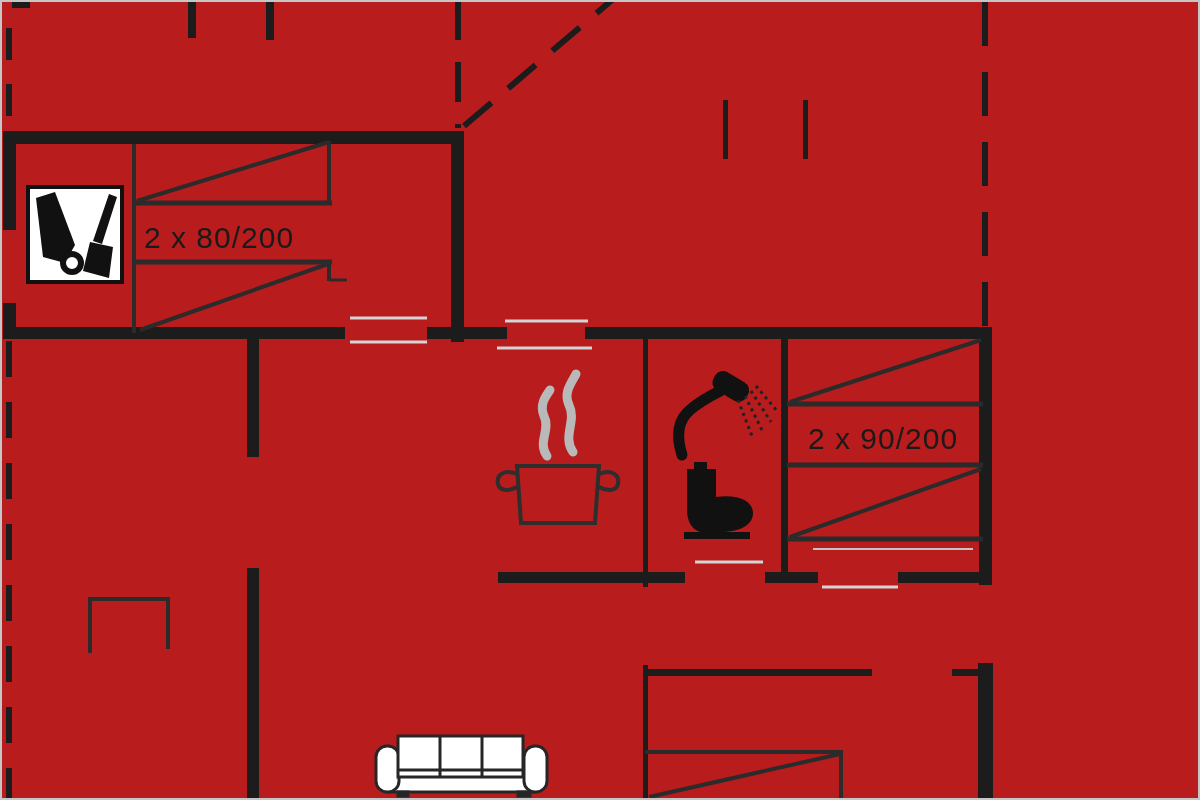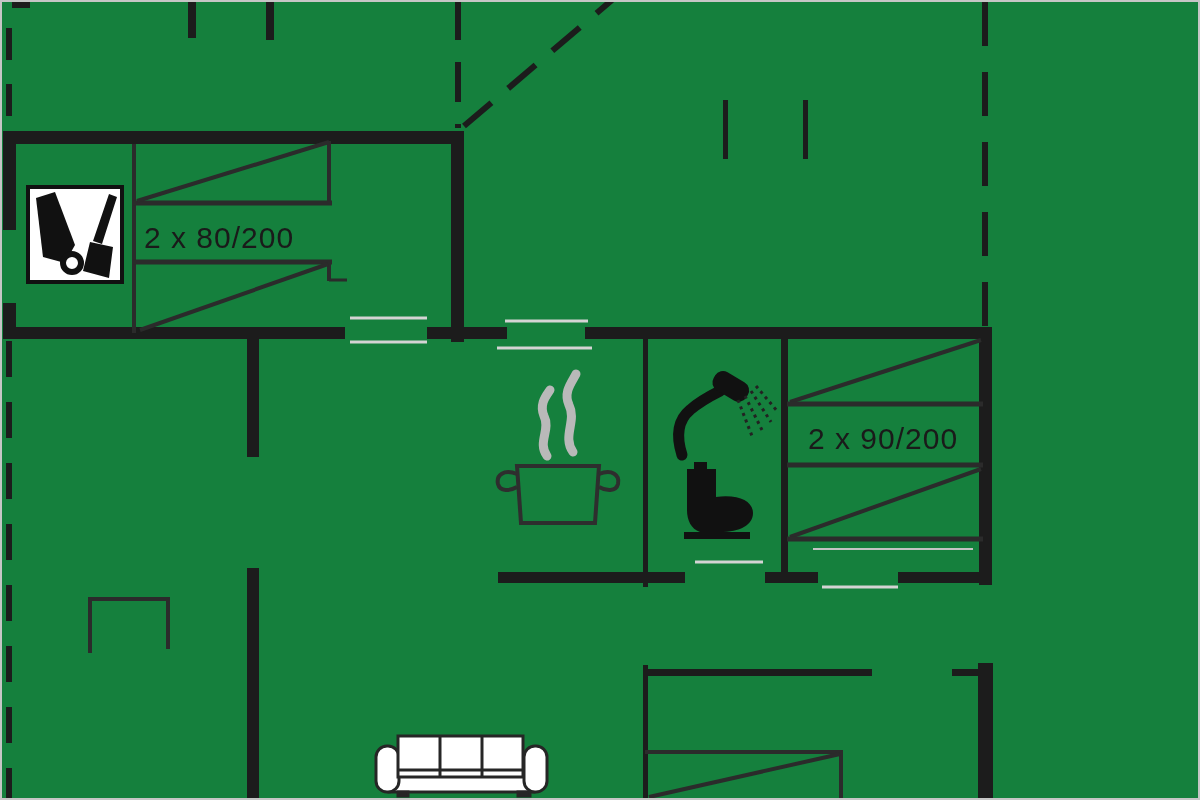--- a/index.html
+++ b/index.html
@@ -1,19 +1,19 @@
 <!DOCTYPE html>
 <html><head>
 <meta charset="utf-8">
 <style>
   html,body{margin:0;padding:0;background:#ffffff;}
   #stage{
     position:relative;
     width:1200px;height:800px;
-    background:#15803d;
+    background:#b91c1c;
     overflow:hidden;
     font-family:"Liberation Sans", sans-serif;
   }
   svg{display:block;}
   text.bed-label{
     font-family:"Liberation Sans", sans-serif;
     font-size:30px;
     letter-spacing:1px;
     fill:#1a1a1a;
   }

